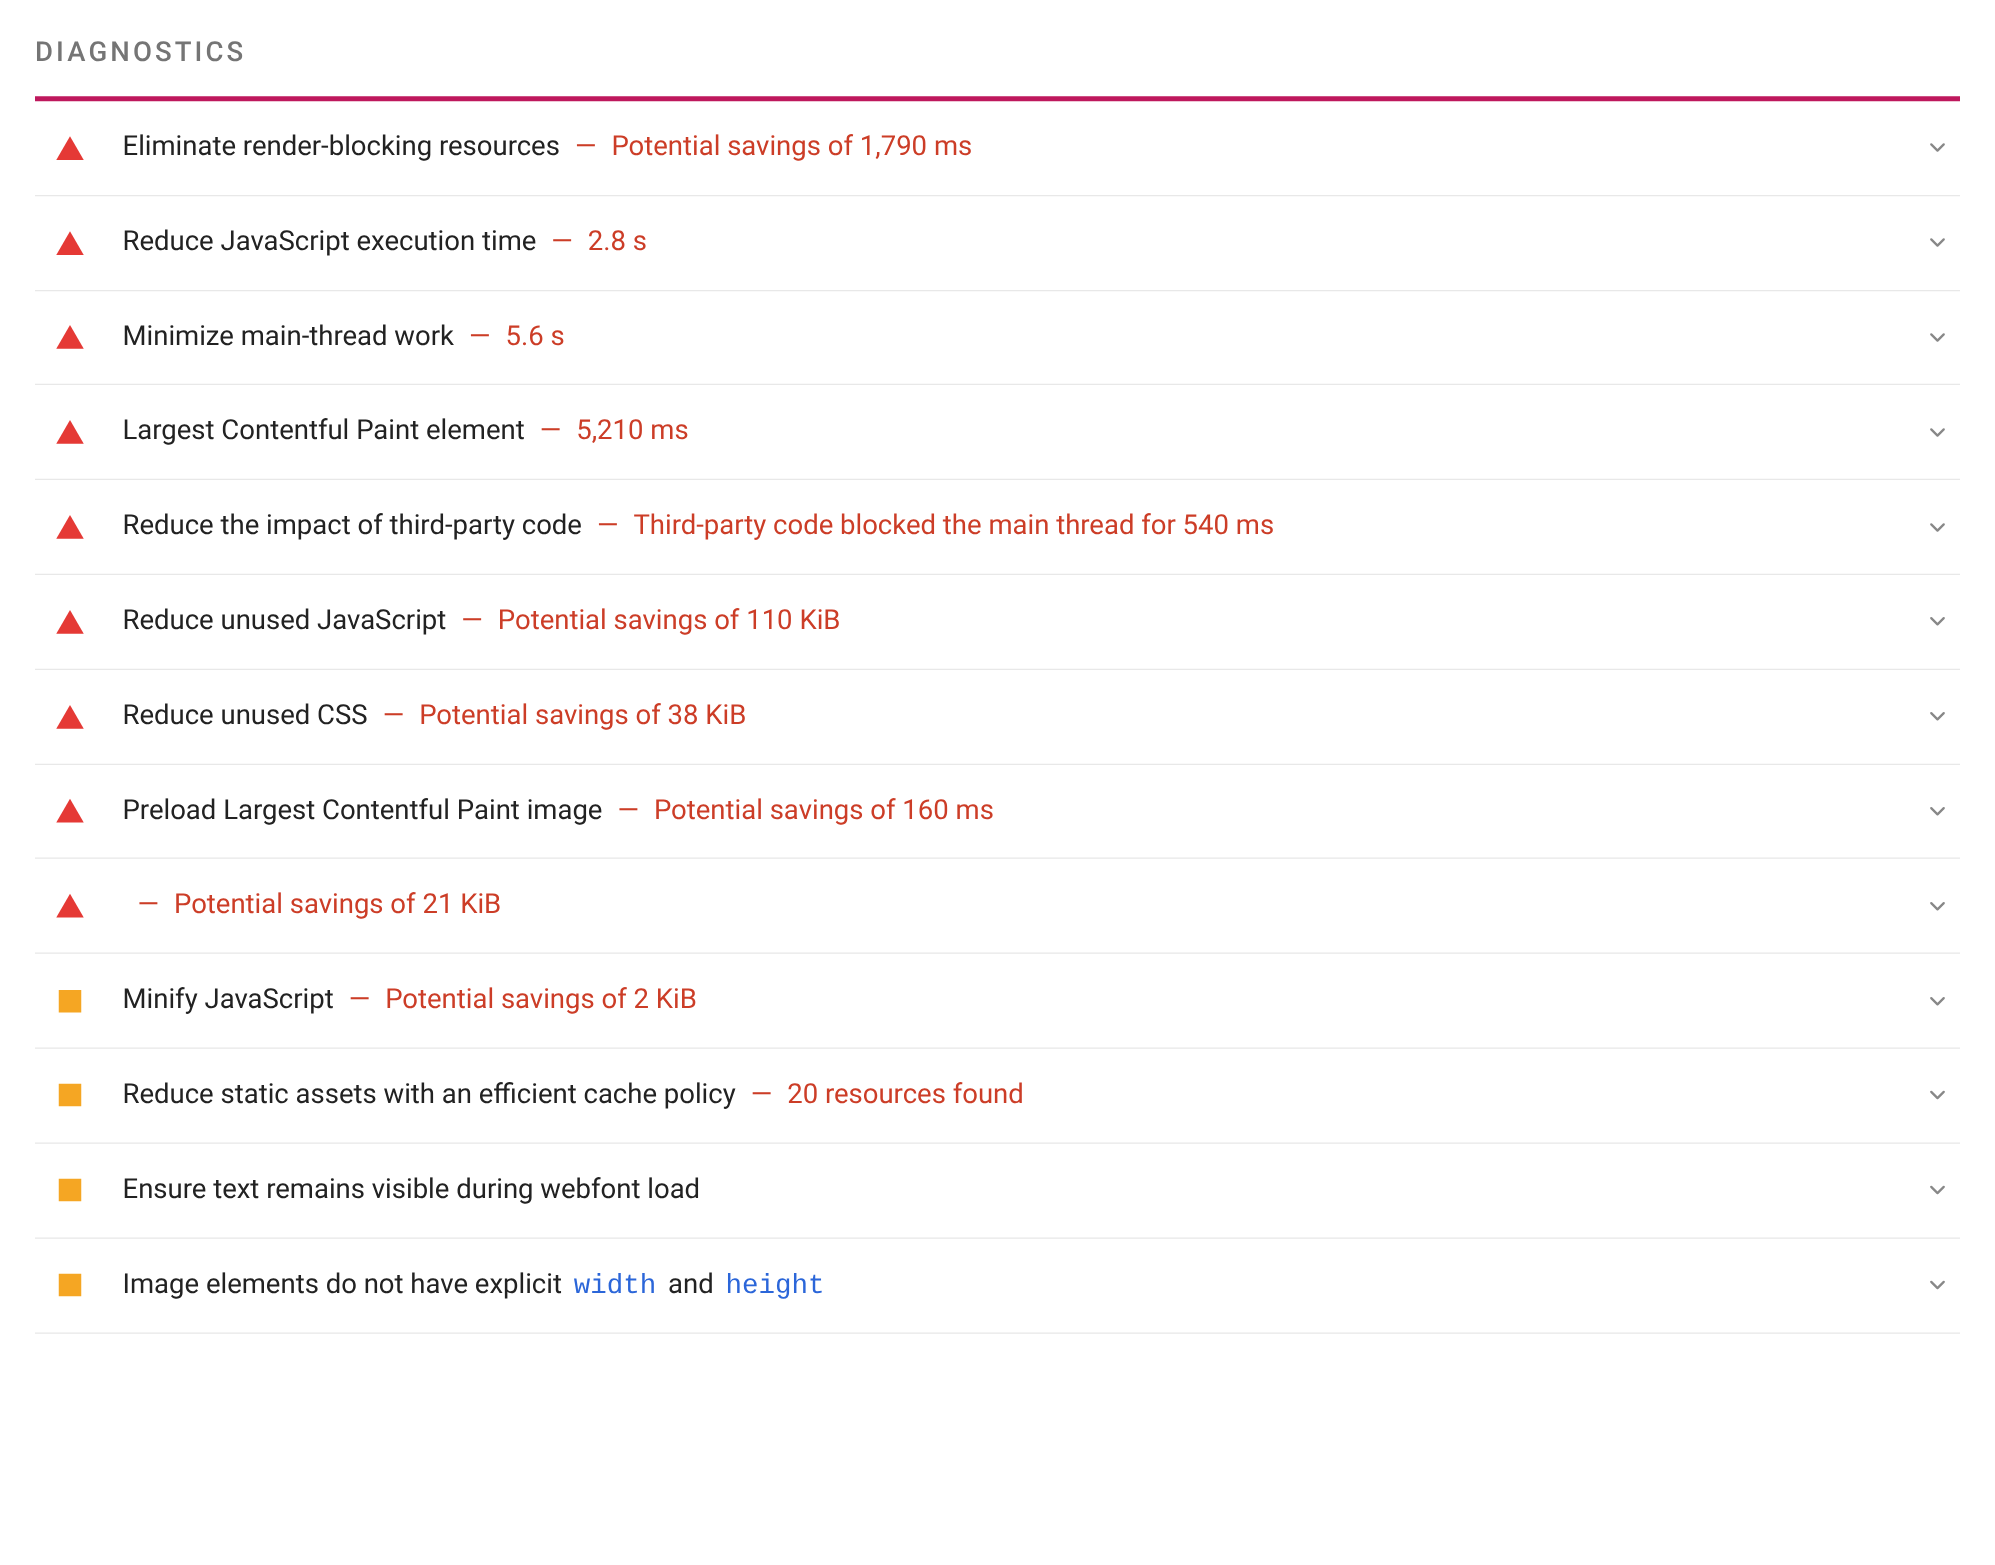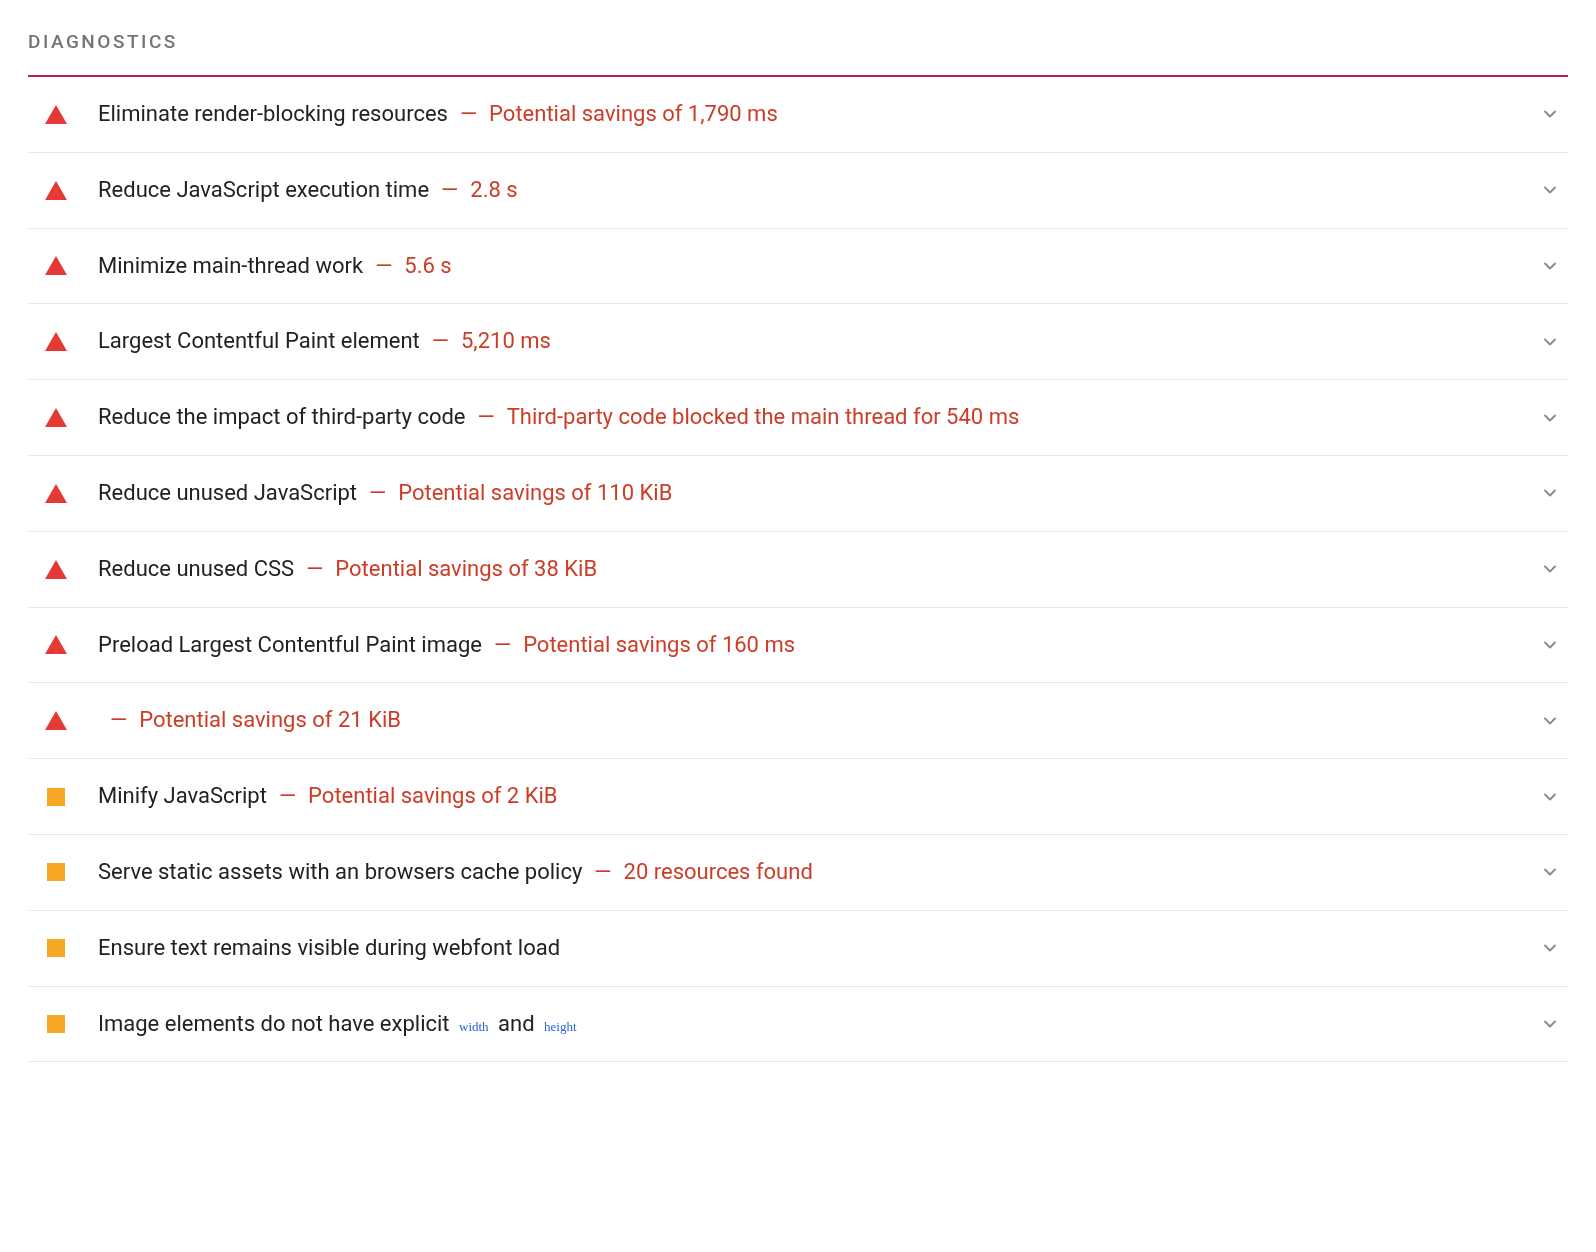--- a/index.html
+++ b/index.html
@@ -11,26 +11,26 @@
       font-family: -apple-system, BlinkMacSystemFont, "Segoe UI", Roboto, Helvetica, Arial, sans-serif;
       background: #fff;
       padding: 20px;
       width: 1596px;
     }
     .container {
       background: #fff;
       padding: 0 8px;
     }
     .section-header {
-      font-size: 19px;
+      font-size: 22px;
       font-weight: 500;
       letter-spacing: 2.5px;
       color: #757575;
       padding: 10px 0 22px 0;
-      border-bottom: 2px solid #be185d;
+      border-bottom: 4px solid #be185d;
     }
     .audit-row {
       display: flex;
       align-items: center;
       padding: 22px 8px 22px 16px;
       border-bottom: 1px solid #e8e8e8;
       cursor: pointer;
     }
     .status-icon {
       flex: 0 0 24px;
@@ -66,22 +66,22 @@
       color: #222;
     }
     .audit-dash {
       color: #CC3D27;
       margin: 0 12px;
     }
     .audit-value {
       color: #CC3D27;
     }
     .code-tag {
-      font-family: Liberation Serif, serif;
-      font-size: 13px;
+      font-family: Liberation Mono, monospace;
+      font-size: 22px;
       color: #2B66D9;
       margin: 0 4px;
     }
     .chevron {
       flex: 0 0 auto;
       margin-left: 16px;
       color: #888;
     }
     .chevron svg {
       width: 20px;
@@ -242,21 +242,21 @@
           <svg viewBox="0 0 24 24" fill="none" stroke="currentColor" stroke-width="2.2" stroke-linecap="round" stroke-linejoin="round">
             <polyline points="6 9 12 15 18 9"></polyline>
           </svg>
         </div>
       </div>
       <div class="audit-row">
         <div class="status-icon">
           <div class="square-icon"></div>
         </div>
         <div class="audit-content">
-          <span class="audit-title">Serve static assets with an browsers cache policy</span>
+          <span class="audit-title">Reduce static assets with an efficient cache policy</span>
           <span class="audit-dash">—</span>
           <span class="audit-value">20 resources found</span>
         </div>
         <div class="chevron">
           <svg viewBox="0 0 24 24" fill="none" stroke="currentColor" stroke-width="2.2" stroke-linecap="round" stroke-linejoin="round">
             <polyline points="6 9 12 15 18 9"></polyline>
           </svg>
         </div>
       </div>
       <div class="audit-row">

